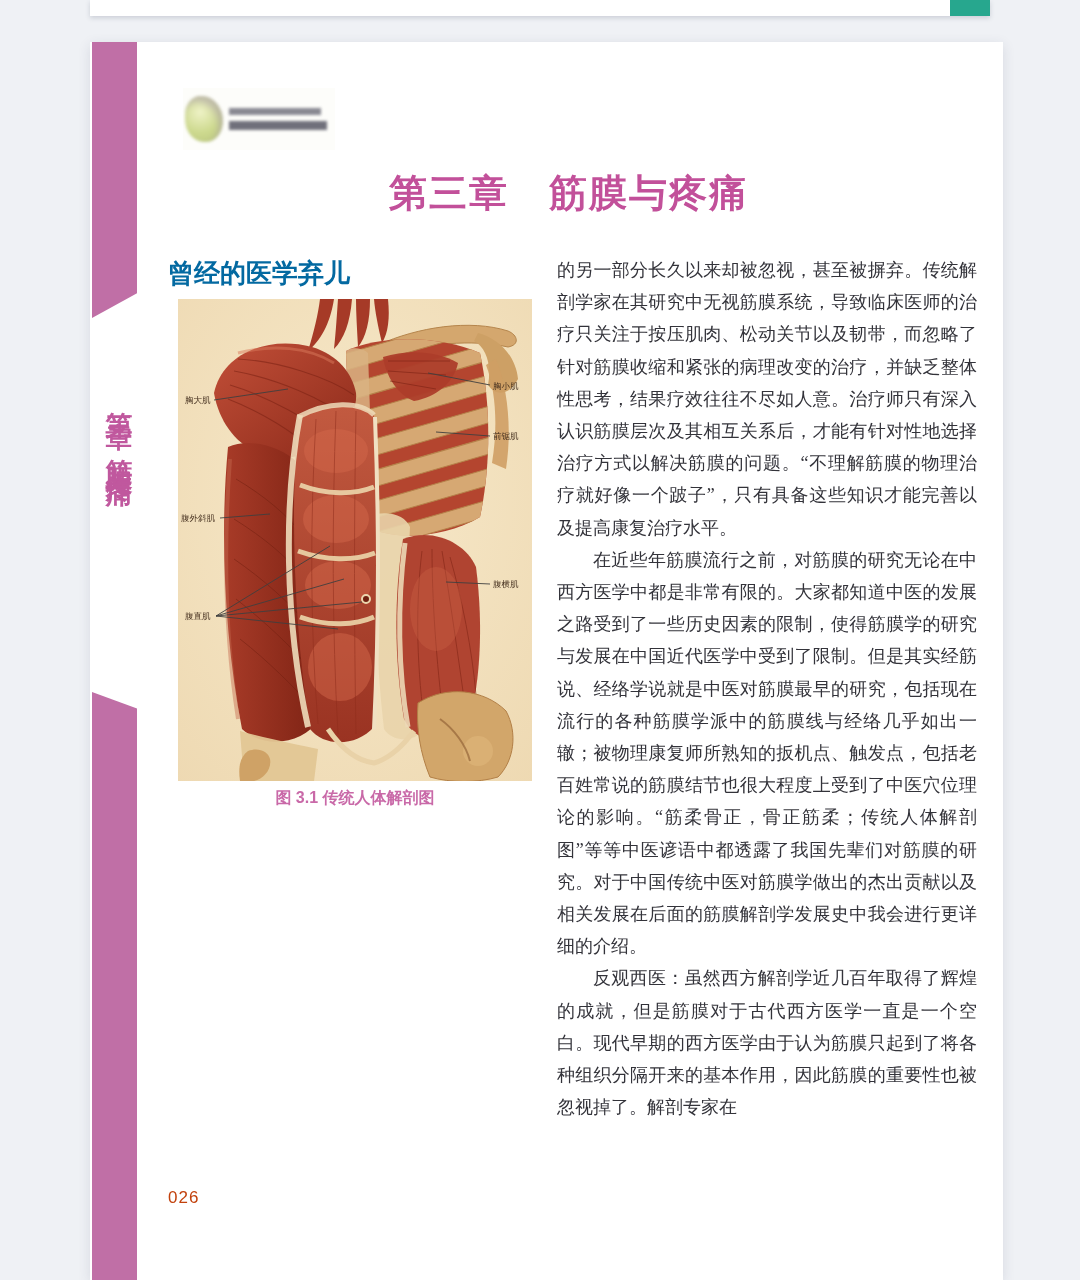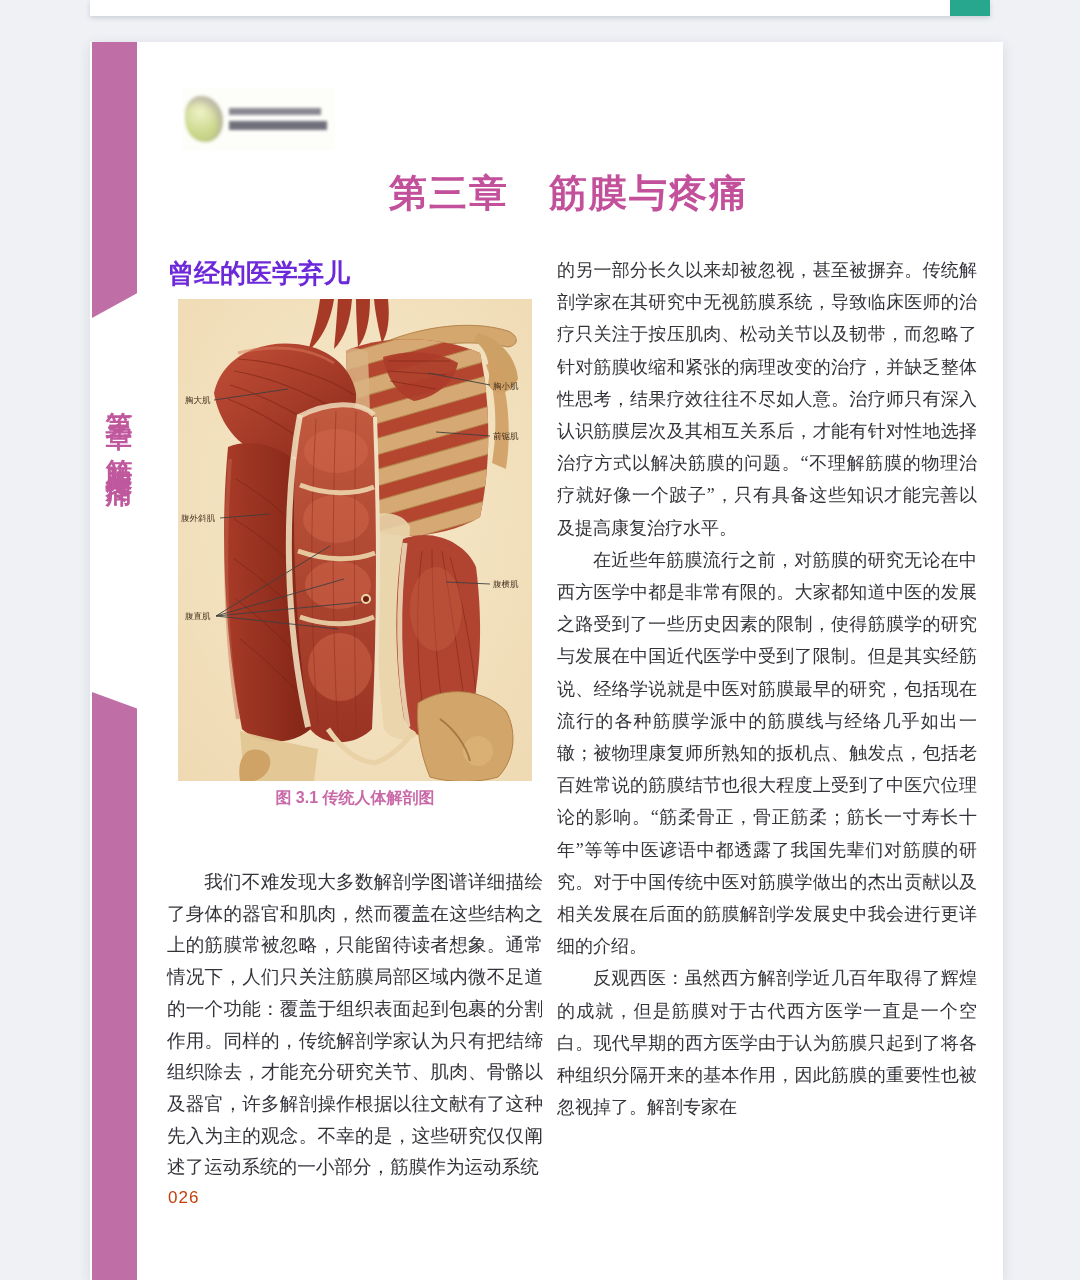--- a/index.html
+++ b/index.html
@@ -79,21 +79,21 @@
     <div class="logo">
       <div class="logo-emblem"></div>
       <div class="logo-lines">
         <div class="logo-line1"></div>
         <div class="logo-line2"></div>
       </div>
     </div>
 
     <div class="chapter-title" style="color:#c2509a;">第三章　筋膜与疼痛</div>
 
-    <div class="section-heading" style="color:#6d28d9;">曾经的医学弃儿</div>
+    <div class="section-heading" style="color:#0369a1;">曾经的医学弃儿</div>
 
     <div class="figure-wrap">
       <svg viewBox="0 0 354 482" xmlns="http://www.w3.org/2000/svg">
         <defs>
           <radialGradient id="bgV" cx="50%" cy="42%" r="78%">
             <stop offset="0%" stop-color="#f7e9ca"></stop>
               <stop offset="100%" stop-color="#eed9b2"></stop>
           </radialGradient>
           <linearGradient id="pecG" x1="0" y1="0" x2="1" y2="1">
             <stop offset="0" stop-color="#c24f38"></stop>
@@ -240,26 +240,23 @@
         <text class="fig-label" x="3" y="222">腹外斜肌</text>
         <text class="fig-label" x="7" y="320">腹直肌</text>
         <text class="fig-label" x="315" y="90">胸小肌</text>
         <text class="fig-label" x="315" y="140">前锯肌</text>
         <text class="fig-label" x="315" y="288">腹横肌</text>
       </svg>
     </div>
 
     <div class="figure-caption" style="color:#c969a8;">图 3.1  传统人体解剖图</div>
 
-    <div class="col-left body-text">
-      <p class="indent">我们不难发现大多数解剖学图谱详细描绘了身体的器官和肌肉，然而覆盖在这些结构之上的筋膜常被忽略，只能留待读者想象。通常情况下，人们只关注筋膜局部区域内微不足道的一个功能：覆盖于组织表面起到包裹的分割作用。同样的，传统解剖学家认为只有把结缔组织除去，才能充分研究关节、肌肉、骨骼以及器官，许多解剖操作根据以往文献有了这种先入为主的观念。不幸的是，这些研究仅仅阐述了运动系统的一小部分，筋膜作为运动系统</p>
-    </div>
 
     <div class="col-right body-text">
       <p>的另一部分长久以来却被忽视，甚至被摒弃。传统解剖学家在其研究中无视筋膜系统，导致临床医师的治疗只关注于按压肌肉、松动关节以及韧带，而忽略了针对筋膜收缩和紧张的病理改变的治疗，并缺乏整体性思考，结果疗效往往不尽如人意。治疗师只有深入认识筋膜层次及其相互关系后，才能有针对性地选择治疗方式以解决筋膜的问题。“不理解筋膜的物理治疗就好像一个跛子”，只有具备这些知识才能完善以及提高康复治疗水平。</p>
-      <p class="indent">在近些年筋膜流行之前，对筋膜的研究无论在中西方医学中都是非常有限的。大家都知道中医的发展之路受到了一些历史因素的限制，使得筋膜学的研究与发展在中国近代医学中受到了限制。但是其实经筋说、经络学说就是中医对筋膜最早的研究，包括现在流行的各种筋膜学派中的筋膜线与经络几乎如出一辙；被物理康复师所熟知的扳机点、触发点，包括老百姓常说的筋膜结节也很大程度上受到了中医穴位理论的影响。“筋柔骨正，骨正筋柔；筋长一寸寿长十年”等等中医谚语中都透露了我国先辈们对筋膜的研究。对于中国传统中医对筋膜学做出的杰出贡献以及相关发展在后面的筋膜解剖学发展史中我会进行更详细的介绍。</p>
+      <p class="indent">在近些年筋膜流行之前，对筋膜的研究无论在中西方医学中都是非常有限的。大家都知道中医的发展之路受到了一些历史因素的限制，使得筋膜学的研究与发展在中国近代医学中受到了限制。但是其实经筋说、经络学说就是中医对筋膜最早的研究，包括现在流行的各种筋膜学派中的筋膜线与经络几乎如出一辙；被物理康复师所熟知的扳机点、触发点，包括老百姓常说的筋膜结节也很大程度上受到了中医穴位理论的影响。“筋柔骨正，骨正筋柔；传统人体解剖图”等等中医谚语中都透露了我国先辈们对筋膜的研究。对于中国传统中医对筋膜学做出的杰出贡献以及相关发展在后面的筋膜解剖学发展史中我会进行更详细的介绍。</p>
       <p class="indent">反观西医：虽然西方解剖学近几百年取得了辉煌的成就，但是筋膜对于古代西方医学一直是一个空白。现代早期的西方医学由于认为筋膜只起到了将各种组织分隔开来的基本作用，因此筋膜的重要性也被忽视掉了。解剖专家在</p>
     </div>
 
     <div class="page-number">026</div>
 
   </div>
 </div>
 
 </body></html>

